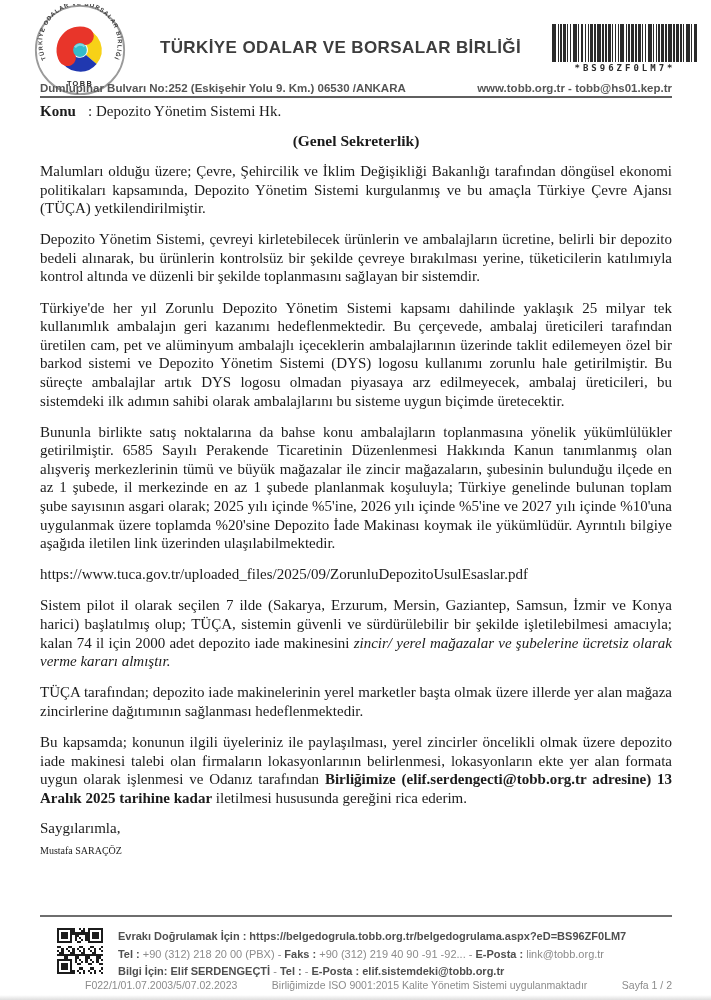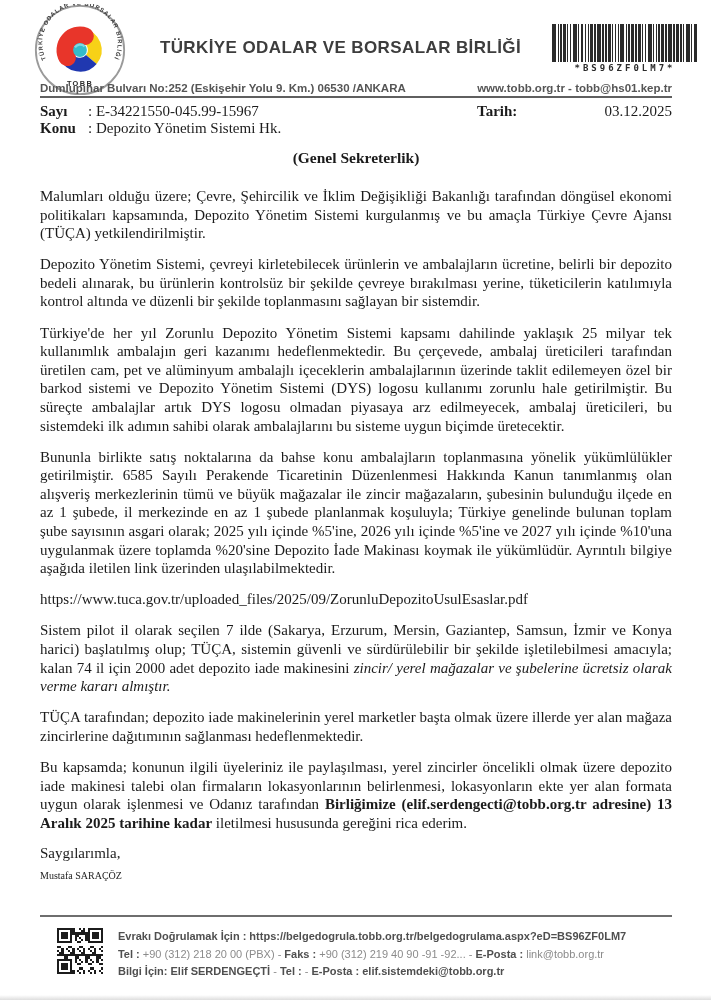--- a/index.html
+++ b/index.html
@@ -27,21 +27,21 @@
     display:flex;justify-content:space-between;align-items:flex-end;
     border-bottom:2px solid #5f5f5f;padding-bottom:2px;
     font-family:"Liberation Sans", sans-serif;font-weight:bold;font-size:11.5px;color:#555;
   }
   
   .content{position:absolute;left:40px;right:39px;top:103px;}
   .meta-row{display:flex;justify-content:space-between;line-height:17px;font-size:15px;}
   .meta-label{font-weight:bold;display:inline-block;width:48px;}
   .meta-right{display:flex;width:195px;justify-content:space-between;}
   .recipient{text-align:center;margin-top:11px;font-weight:bold;font-size:15.5px;line-height:19px;}
-  .paras{margin-top:20px;}
+  .paras{margin-top:12px;}
   .para{margin:0 0 12.5px 0;font-size:15px;line-height:18.6px;text-align:justify;}
   .salute{font-size:15px;margin-top:3px;}
   .esign{
     margin-top:20px;font-family:"DejaVu Serif", serif;font-style:italic;font-weight:bold;
     color:#1f3a68;font-size:13.5px;letter-spacing:1px;
   }
   .signer{font-size:10px;margin-top:8px;}
   
   .footer-rule{position:absolute;left:40px;right:39px;top:915px;border-top:2px solid #6e6e6e;}
   .footer{position:absolute;left:57px;top:928px;display:flex;gap:15px;align-items:flex-start;}
@@ -137,29 +137,20 @@
       <span>www.tobb.org.tr</span>
       <span>-</span>
       <span>tobb@hs01.kep.tr</span>
     </span>
   </div>
 
   <div class="content">
 
     <div class="meta-row">
       <span>
-        <span class="meta-label">Sayı</span><span>: E-34221550-045.99-15967</span>
-      </span>
-      <span class="meta-right">
-        <span style="font-weight:bold">Tarih:</span>
-        <span>03.12.2025</span>
-      </span>
-    </div>
-    <div class="meta-row">
-      <span>
         <span class="meta-label">Konu</span><span>: Depozito Yönetim Sistemi Hk.</span>
       </span>
     </div>
 
     <div class="recipient">
       <div>(Genel Sekreterlik)</div>
     </div>
 
     <div class="paras">
         <p class="para" style="text-align: justify;"><span>Malumları olduğu üzere; Çevre, Şehircilik ve İklim Değişikliği Bakanlığı tarafından döngüsel ekonomi politikaları kapsamında, Depozito Yönetim Sistemi kurgulanmış ve bu amaçla Türkiye Çevre Ajansı (TÜÇA) yetkilendirilmiştir.</span></p>
@@ -620,15 +611,20 @@
         <div></div>
         <div></div>
         <div class="f"></div>
       </div>
     <div class="footer-lines">
         <div><b>Evrakı Doğrulamak İçin : https://belgedogrula.tobb.org.tr/belgedogrulama.aspx?eD=BS96ZF0LM7</b></div>
         <div><b>Tel : </b><span>+90 (312) 218 20 00 (PBX)</span><span>  -  </span><b>Faks : </b><span>+90 (312) 219 40 90 -91 -92... </span><span>-  </span><b>E-Posta : </b><span>link@tobb.org.tr</span></div>
         <div><b>Bilgi İçin: Elif SERDENGEÇTİ</b><span>       -  </span><b>Tel : </b><span> -  </span><b>E-Posta : elif.sistemdeki@tobb.org.tr</b></div>
       </div>
   </div>
+  <div class="footer-bottom">
+    <span>F022/1/01.07.2003/5/07.02.2023</span>
+    <span>Birliğimizde ISO 9001:2015 Kalite Yönetim Sistemi uygulanmaktadır</span>
+    <span>Sayfa 1 / 2</span>
+  </div>
 
   <div class="page-edge"></div>
 </div>
 
 </body></html>

